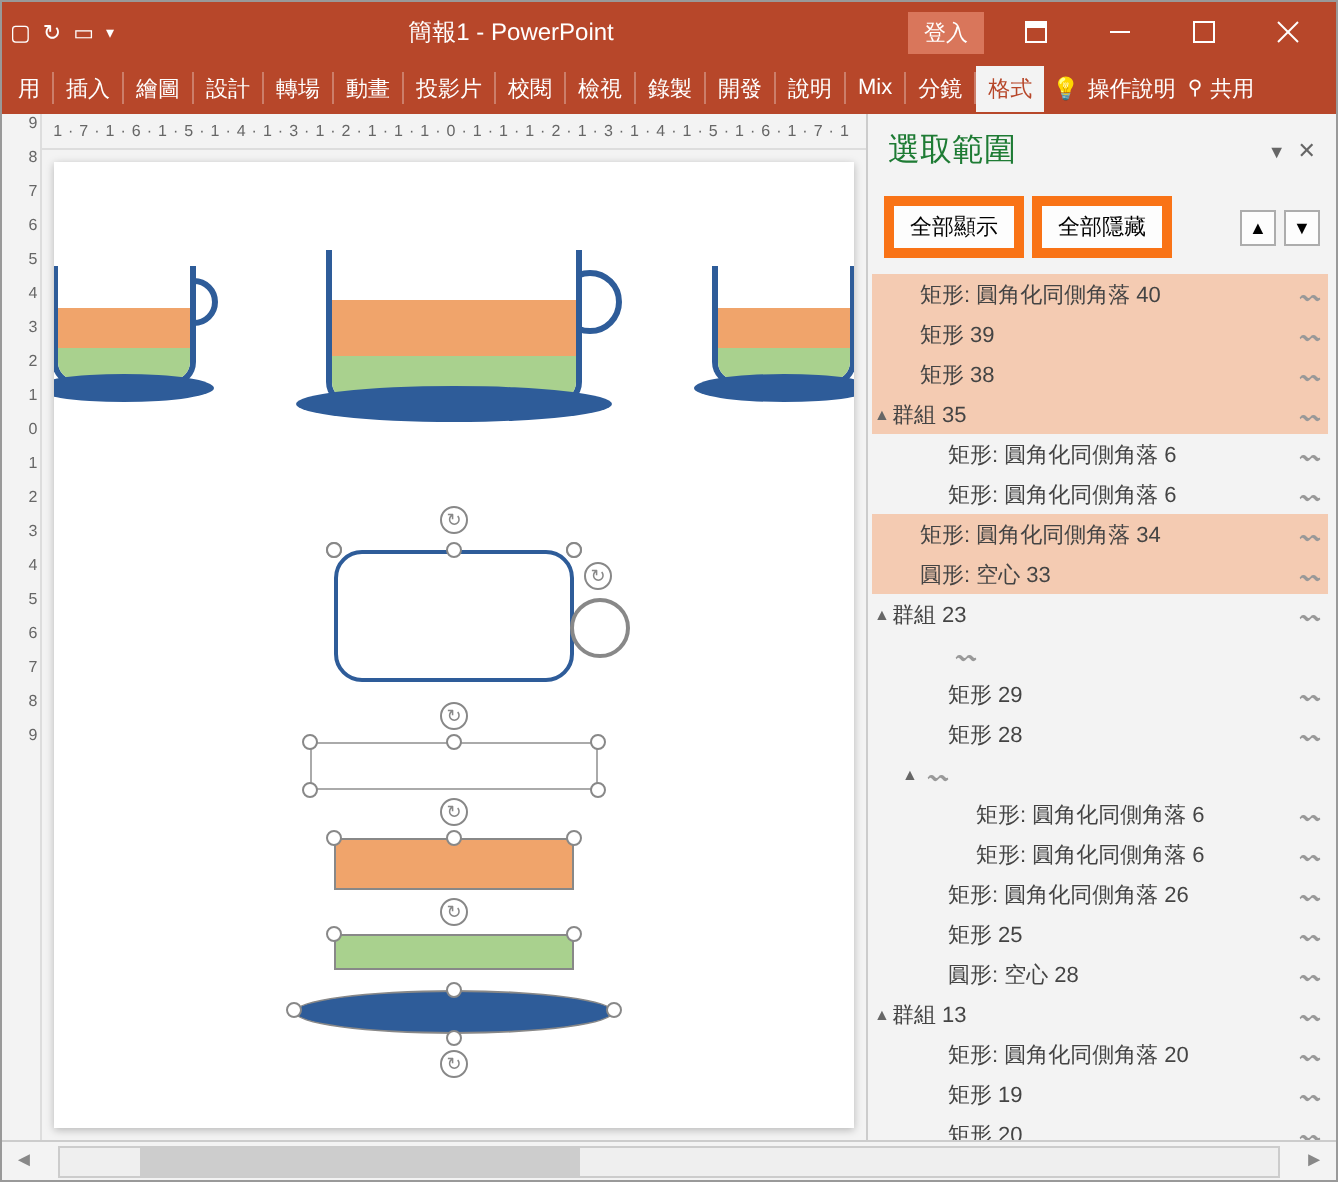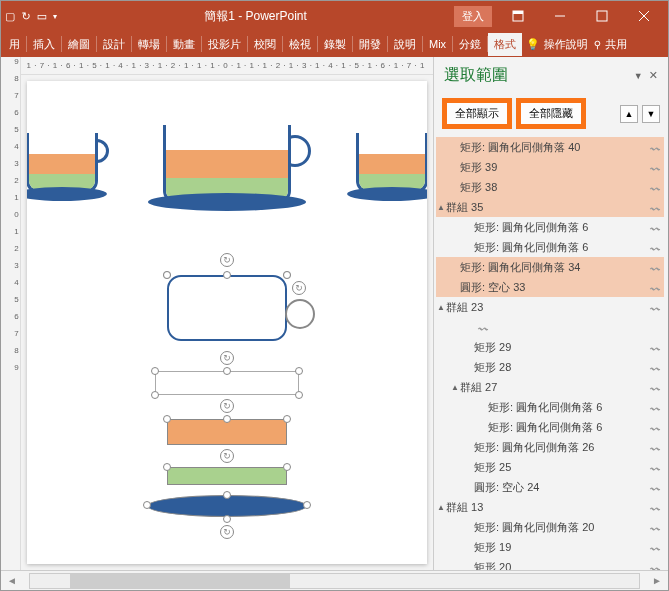--- a/index.html
+++ b/index.html
@@ -285,21 +285,20 @@
           <span class="lbl">矩形 29</span>
           <span class="eye">〰</span>
         </div>
         <div class="titem ind2">
           <span class="twisty"></span>
           <span class="lbl">矩形 28</span>
           <span class="eye">〰</span>
         </div>
         <div class="titem ind1">
           <span class="twisty">▲</span>
-          <span class="lbl">群組 27</span>
           <span class="eye">〰</span>
         </div>
         <div class="titem ind3">
           <span class="twisty"></span>
           <span class="lbl">矩形: 圓角化同側角落 6</span>
           <span class="eye">〰</span>
         </div>
         <div class="titem ind3">
           <span class="twisty"></span>
           <span class="lbl">矩形: 圓角化同側角落 6</span>
@@ -310,21 +309,21 @@
           <span class="lbl">矩形: 圓角化同側角落 26</span>
           <span class="eye">〰</span>
         </div>
         <div class="titem ind2">
           <span class="twisty"></span>
           <span class="lbl">矩形 25</span>
           <span class="eye">〰</span>
         </div>
         <div class="titem ind2">
           <span class="twisty"></span>
-          <span class="lbl">圓形: 空心 24</span>
+          <span class="lbl">圓形: 空心 28</span>
           <span class="eye">〰</span>
         </div>
         <div class="titem ind0">
           <span class="twisty">▲</span>
           <span class="lbl">群組 13</span>
           <span class="eye">〰</span>
         </div>
         <div class="titem ind2">
           <span class="twisty"></span>
           <span class="lbl">矩形: 圓角化同側角落 20</span>

